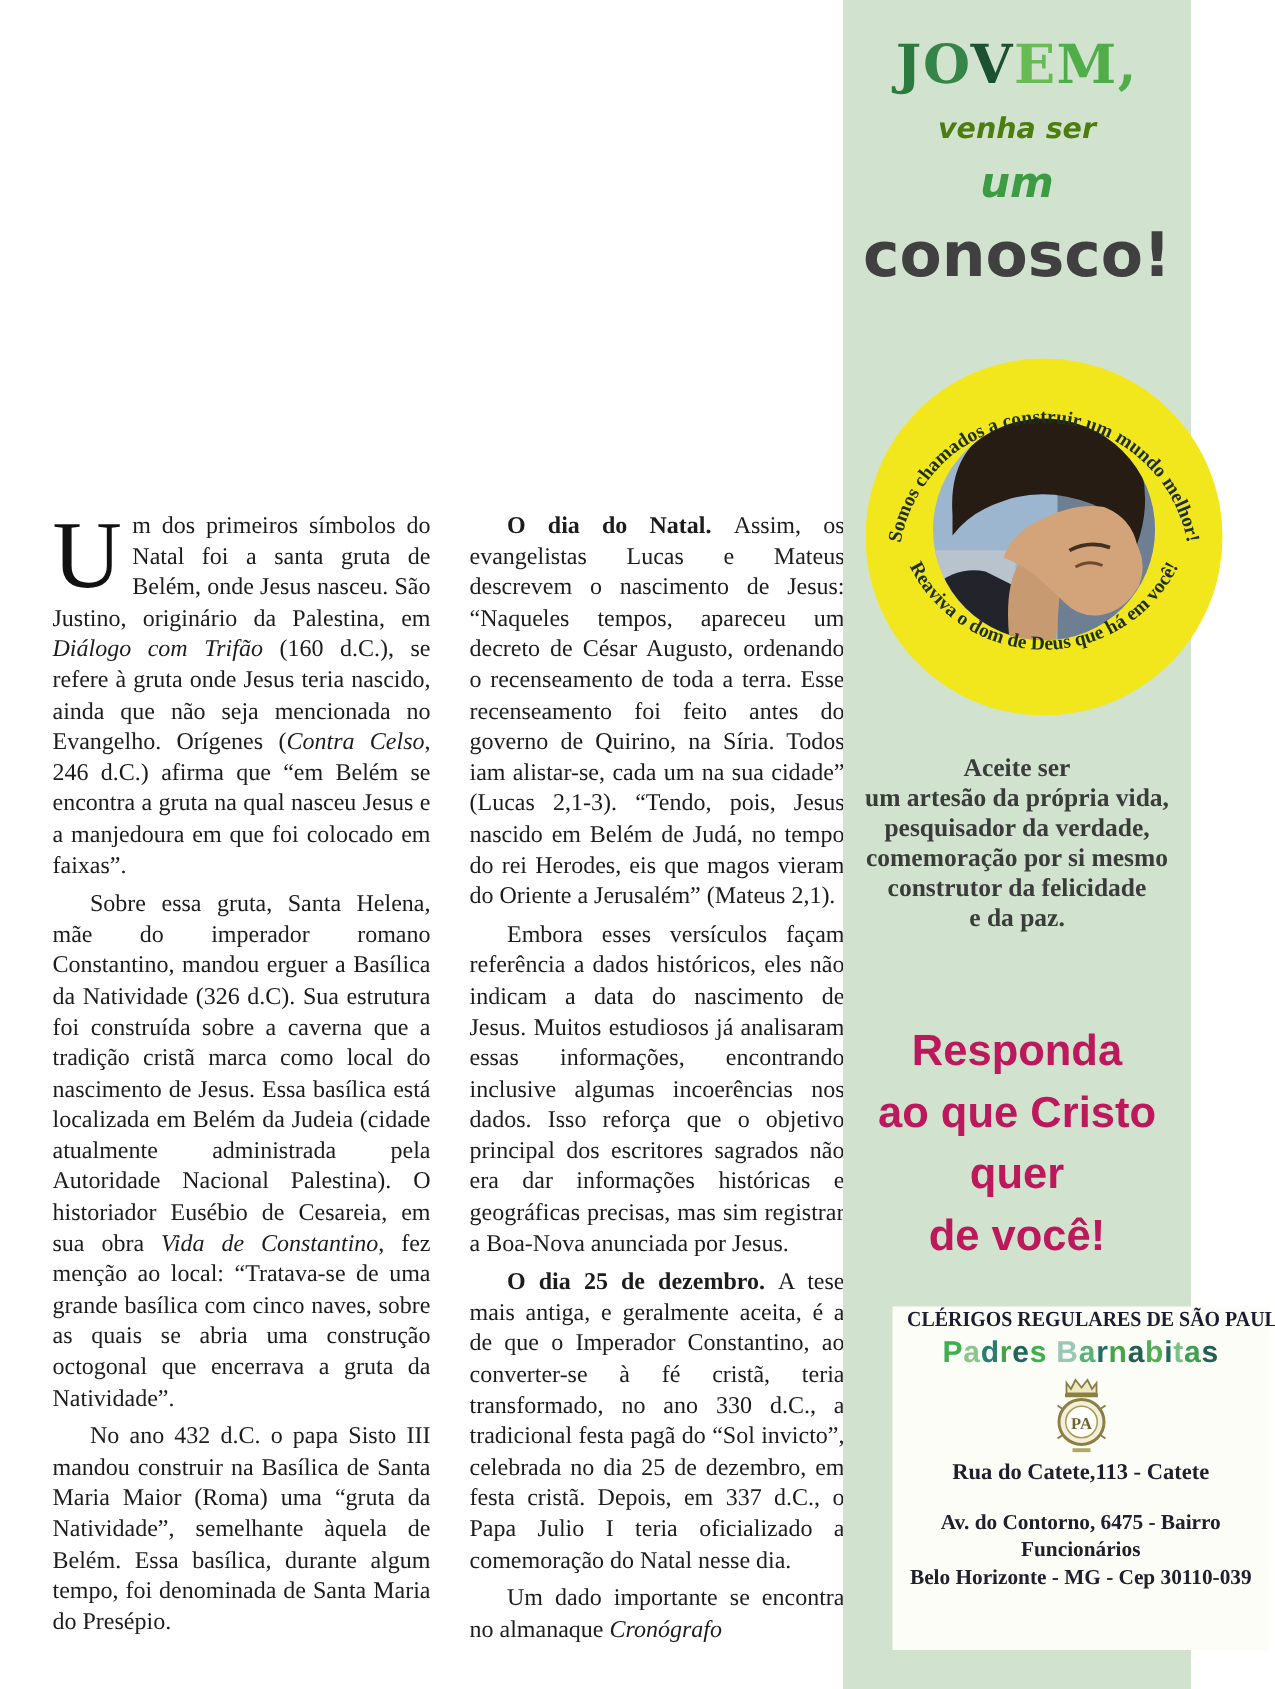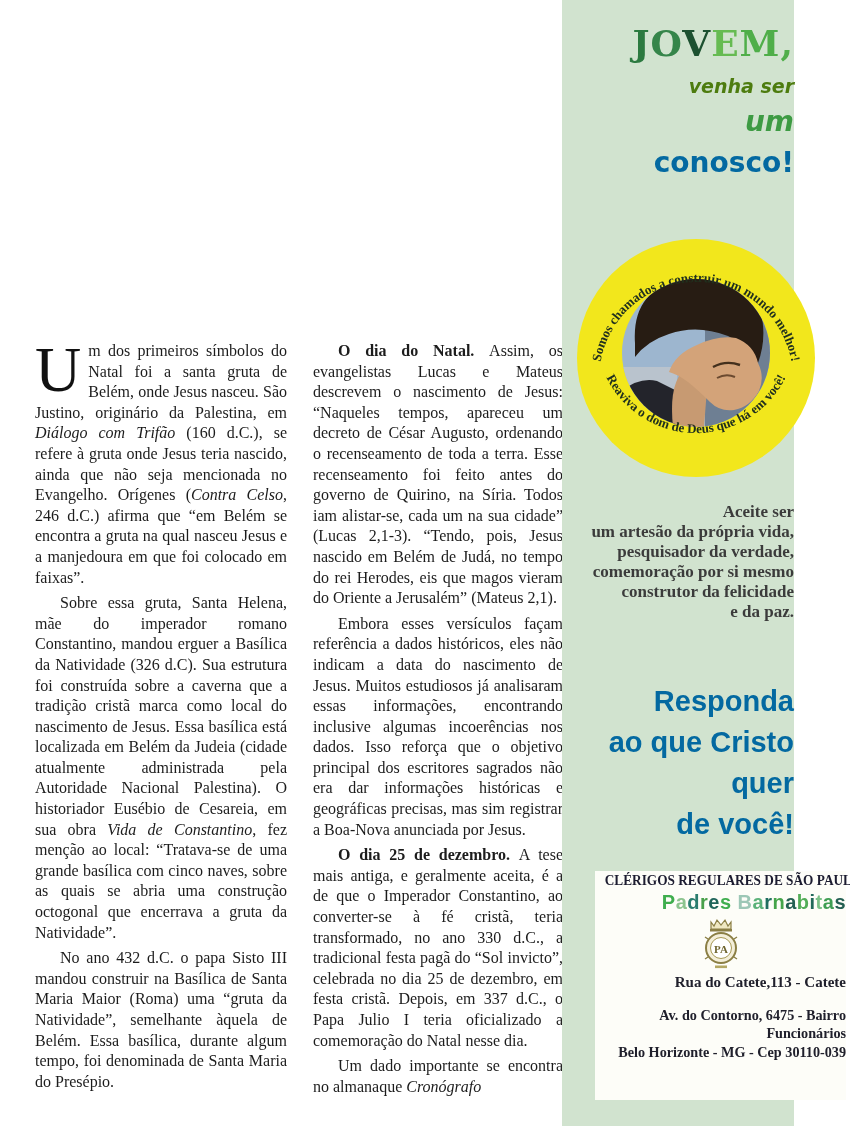--- a/index.html
+++ b/index.html
@@ -16,40 +16,40 @@
   .article p { margin:0 0 5px 0; text-indent:25px; }
   .article p.first { text-indent:0; }
   .dropcap { float:left; font-size:64px; line-height:50px; padding:4px 7px 0 0;
              font-weight:400; color:#111; }
 
   .footer-url { position:absolute; left:35px; top:1133px; font-size:13.5px;
                 color:#3a3a3a; letter-spacing:.3px; }
 
   
   .ad { position:absolute; left:562px; top:0; width:232px; height:1126px;
-        background:#d1e3cf; text-align:right; }
+        background:#d1e3cf; text-align:center; }
 
   .hl { font-family:"DejaVu Serif", serif; font-weight:bold; }
   .hl-jovem { padding-top:22px; font-size:36px; letter-spacing:1px; }
   .hl-venha { margin-top:11px; font-family:"DejaVu Sans", sans-serif;
               font-style:italic; font-weight:bold; font-size:19px; color:#4d7c0f; }
   .hl-um    { margin-top:8px; font-family:"DejaVu Sans", sans-serif;
               font-style:italic; font-weight:bold; font-size:28px; color:#3d9b43; }
   .hl-conosco { margin-top:8px; font-family:"DejaVu Sans", sans-serif;
-              font-weight:bold; font-size:28px; color:#0369a1; }
+              font-weight:bold; font-size:41px; color:#404040; }
 
   .badge { position:absolute; left:15px; top:239px; width:240px; height:240px; }
   .arc-text { font-family:"Liberation Serif", serif; font-weight:bold;
               font-size:13px; fill:#20301e; }
 
   .invite { position:absolute; left:0; top:502px; width:100%;
             font-weight:bold; font-size:17px; line-height:20px; color:#3b3b3b; }
   .respond { position:absolute; left:0; top:681px; width:100%;
              font-family:"Liberation Sans", sans-serif; font-weight:bold;
-             font-size:29px; line-height:41px; color:#0369a1; }
+             font-size:29px; line-height:41px; color:#be185d; }
 
   .infobox { position:absolute; left:14px; top:871px; width:251px; height:229px;
              background:#fdfdf8; padding-top:0;margin-left:19px; }
   .org  { font-size:14.3px; font-weight:bold; color:#1c1c30; white-space:nowrap;
           display:inline-block; transform:scaleX(.93); }
   .pname { margin-top:2px; font-family:"Liberation Sans", sans-serif;
            font-weight:bold; font-size:20px; letter-spacing:.5px; }
   .crest { margin:3px auto 2px auto; display:block; }
   .email { font-weight:bold; font-size:15.5px; color:#20202c; }
   .addr  { font-weight:bold; font-size:15px; line-height:19.5px; color:#20202c; }

